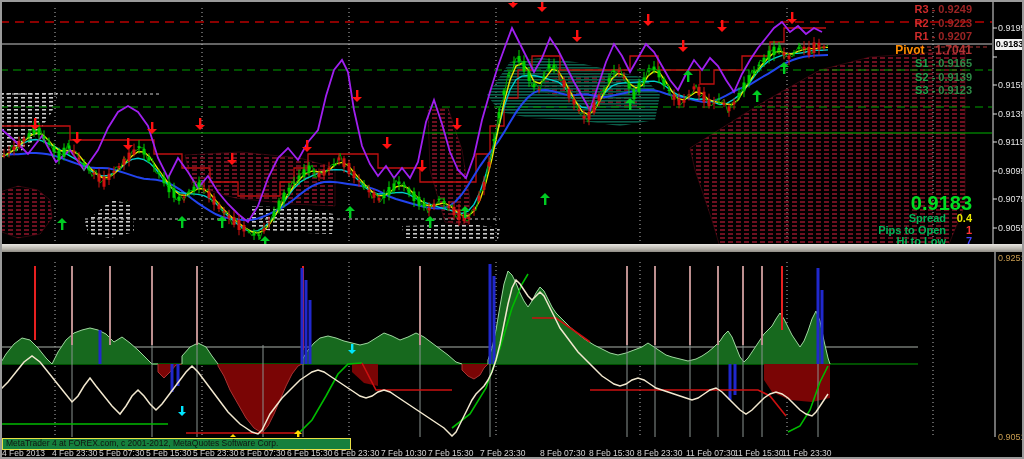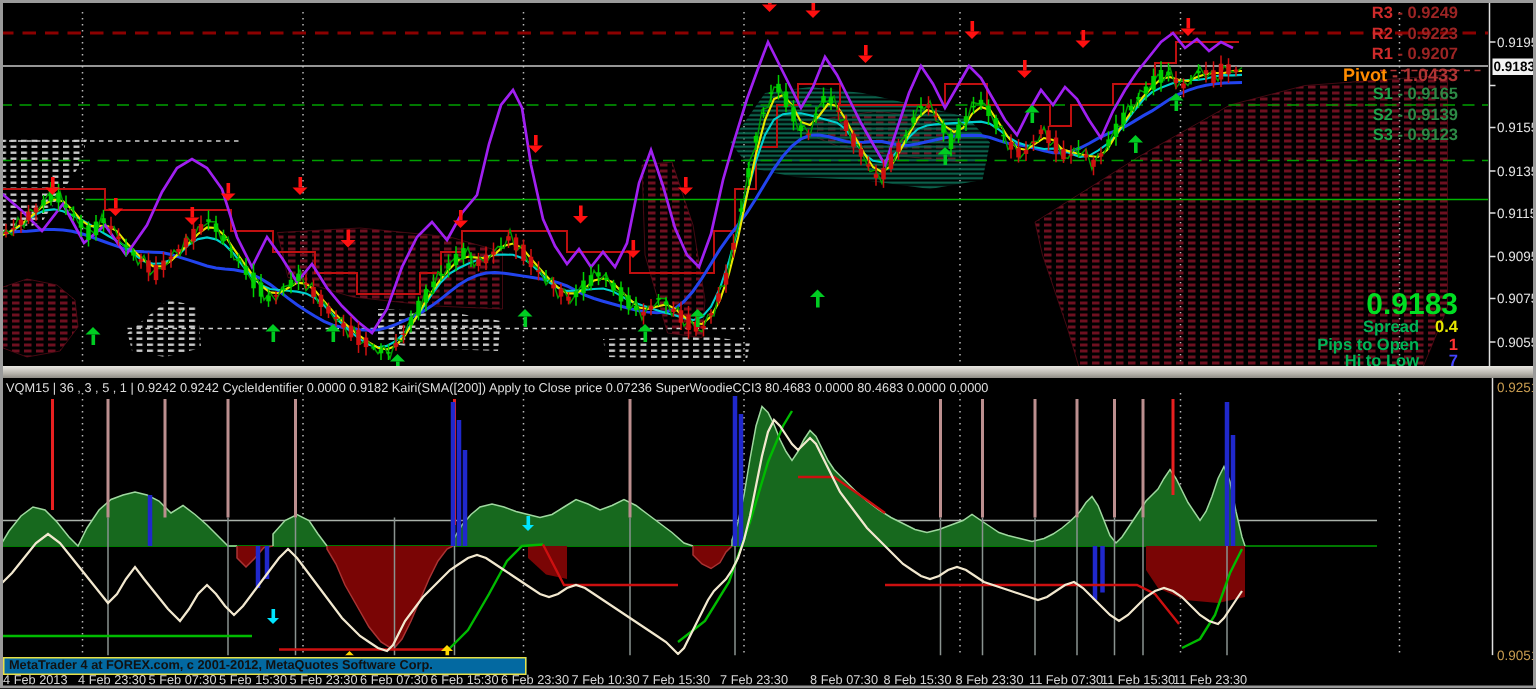--- a/index.html
+++ b/index.html
@@ -14,22 +14,22 @@
                  letter-spacing:.2px;z-index:6;}
   #ind-header{position:absolute;left:4px;top:253px;color:#dedede;font-size:8.5px;z-index:6;white-space:nowrap;}
   #pivot-stack{position:absolute;right:52px;top:3px;text-align:right;z-index:6;line-height:13.5px;}
   .pr{font-size:11px;font-weight:bold;white-space:nowrap;}
   .pr .pv{font-weight:bold;}
   #info-overlay{position:absolute;right:52px;top:193px;text-align:right;z-index:6;}
   #info-price{font-size:20px;font-weight:bold;color:#00dd22;line-height:20px;}
   .inf-row{font-size:11px;font-weight:bold;line-height:11.5px;white-space:nowrap;}
   .inf-label{color:#00b456;}
   .inf-val{display:inline-block;min-width:26px;text-align:right;}
-  #copyright-bar{position:absolute;left:2px;top:438px;width:344px;height:10px;background:#0369a1;
-                 border:1px solid #e8e046;color:#111;font-size:8.5px;line-height:9px;padding-left:3px;z-index:6;font-weight:bold;}
+  #copyright-bar{position:absolute;left:2px;top:438px;width:344px;height:10px;background:#15803d;
+                 border:1px solid #e8e046;color:#111;font-size:8.5px;line-height:9px;padding-left:3px;z-index:6;}
   #time-axis{position:absolute;left:0;top:448px;width:1024px;height:11px;z-index:6;}
   .time-label{position:absolute;top:0;color:#d4d4d4;font-size:8.5px;white-space:nowrap;}
   #top-axis-labels .tick-label{position:absolute;left:998px;color:#e2e2e2;font-size:9px;z-index:6;}
   #cur-price-box{position:absolute;left:995px;width:29px;height:11px;background:#f2f2f2;color:#000;
                  font-size:9px;font-weight:bold;text-align:center;line-height:11px;z-index:7;}
   .gold-label{position:absolute;left:998px;color:#c89c50;font-size:9px;z-index:6;}
   svg{position:absolute;left:0;top:0;}
 </style>
 </head>
 <body>
@@ -537,21 +537,21 @@
         <line x1="993" y1="114" x2="997" y2="114" stroke="#e0e0e0" stroke-width="1"></line>
         <line x1="993" y1="142" x2="997" y2="142" stroke="#e0e0e0" stroke-width="1"></line>
         <line x1="993" y1="171" x2="997" y2="171" stroke="#e0e0e0" stroke-width="1"></line>
         <line x1="993" y1="199" x2="997" y2="199" stroke="#e0e0e0" stroke-width="1"></line>
         <line x1="993" y1="228" x2="997" y2="228" stroke="#e0e0e0" stroke-width="1"></line>
       </svg>
     <div id="pivot-stack">
         <div class="pr" style="font-size: 11px;"><span style="color: rgb(207, 43, 43);">R3</span><span class="pv" style="color: rgb(156, 36, 36);"> - 0.9249</span></div>
         <div class="pr" style="font-size: 11px;"><span style="color: rgb(207, 43, 43);">R2</span><span class="pv" style="color: rgb(156, 36, 36);"> - 0.9223</span></div>
         <div class="pr" style="font-size: 11px;"><span style="color: rgb(207, 43, 43);">R1</span><span class="pv" style="color: rgb(156, 36, 36);"> - 0.9207</span></div>
-        <div class="pr" style="font-size: 12px;"><span style="color: rgb(255, 140, 0);">Pivot</span><span class="pv" style="color: rgb(176, 52, 52);"> - 1.0433</span></div>
+        <div class="pr" style="font-size: 12px;"><span style="color: rgb(255, 140, 0);">Pivot</span><span class="pv" style="color: rgb(176, 52, 52);"> - 1.7041</span></div>
         <div class="pr" style="font-size: 11px;"><span style="color: rgb(31, 161, 74);">S1</span><span class="pv" style="color: rgb(45, 138, 70);"> - 0.9165</span></div>
         <div class="pr" style="font-size: 11px;"><span style="color: rgb(31, 161, 74);">S2</span><span class="pv" style="color: rgb(45, 138, 70);"> - 0.9139</span></div>
         <div class="pr" style="font-size: 11px;"><span style="color: rgb(31, 161, 74);">S3</span><span class="pv" style="color: rgb(45, 138, 70);"> - 0.9123</span></div>
       </div>
     <div id="info-overlay">
       <div id="info-price">0.9183</div>
       <div id="info-rows">
           <div class="inf-row"><span class="inf-label">Spread</span><span class="inf-val" style="color: rgb(232, 232, 0);">0.4</span></div>
           <div class="inf-row"><span class="inf-label">Pips to Open</span><span class="inf-val" style="color: rgb(255, 51, 51);">1</span></div>
           <div class="inf-row"><span class="inf-label">Hi to Low</span><span class="inf-val" style="color: rgb(68, 68, 255);">7</span></div>
@@ -661,21 +661,20 @@
           <rect x="232" y="438" width="2.4" height="6" fill="#ffd700"></rect>
           <polygon points="229,438 237,438 233,434" fill="#ffd700"></polygon>
         </g>
         <g>
           <rect x="297" y="434" width="2.4" height="6" fill="#ffd700"></rect>
           <polygon points="294,434 302,434 298,430" fill="#ffd700"></polygon>
         </g>
         <line x1="995" y1="252" x2="995" y2="437" stroke="#e0e0e0" stroke-width="1"></line>
       </svg>
   </div>
-  <div id="ind-header">VQM15 |  36 , 3 , 5 , 1  |  0.9242 0.9242   CycleIdentifier 0.0000 0.9182   Kairi(SMA([200]) Apply to Close price 0.07236   SuperWoodieCCI3 80.4683 0.0000 80.4683 0.0000 0.0000</div>
 
   <div id="copyright-bar">MetaTrader 4 at FOREX.com, c 2001-2012, MetaQuotes Software Corp.</div>
   <div id="time-axis">
       <div class="time-label" style="left: 2px;">4 Feb 2013</div>
       <div class="time-label" style="left: 52px;">4 Feb 23:30</div>
       <div class="time-label" style="left: 99px;">5 Feb 07:30</div>
       <div class="time-label" style="left: 146px;">5 Feb 15:30</div>
       <div class="time-label" style="left: 193px;">5 Feb 23:30</div>
       <div class="time-label" style="left: 240px;">6 Feb 07:30</div>
       <div class="time-label" style="left: 287px;">6 Feb 15:30</div>

